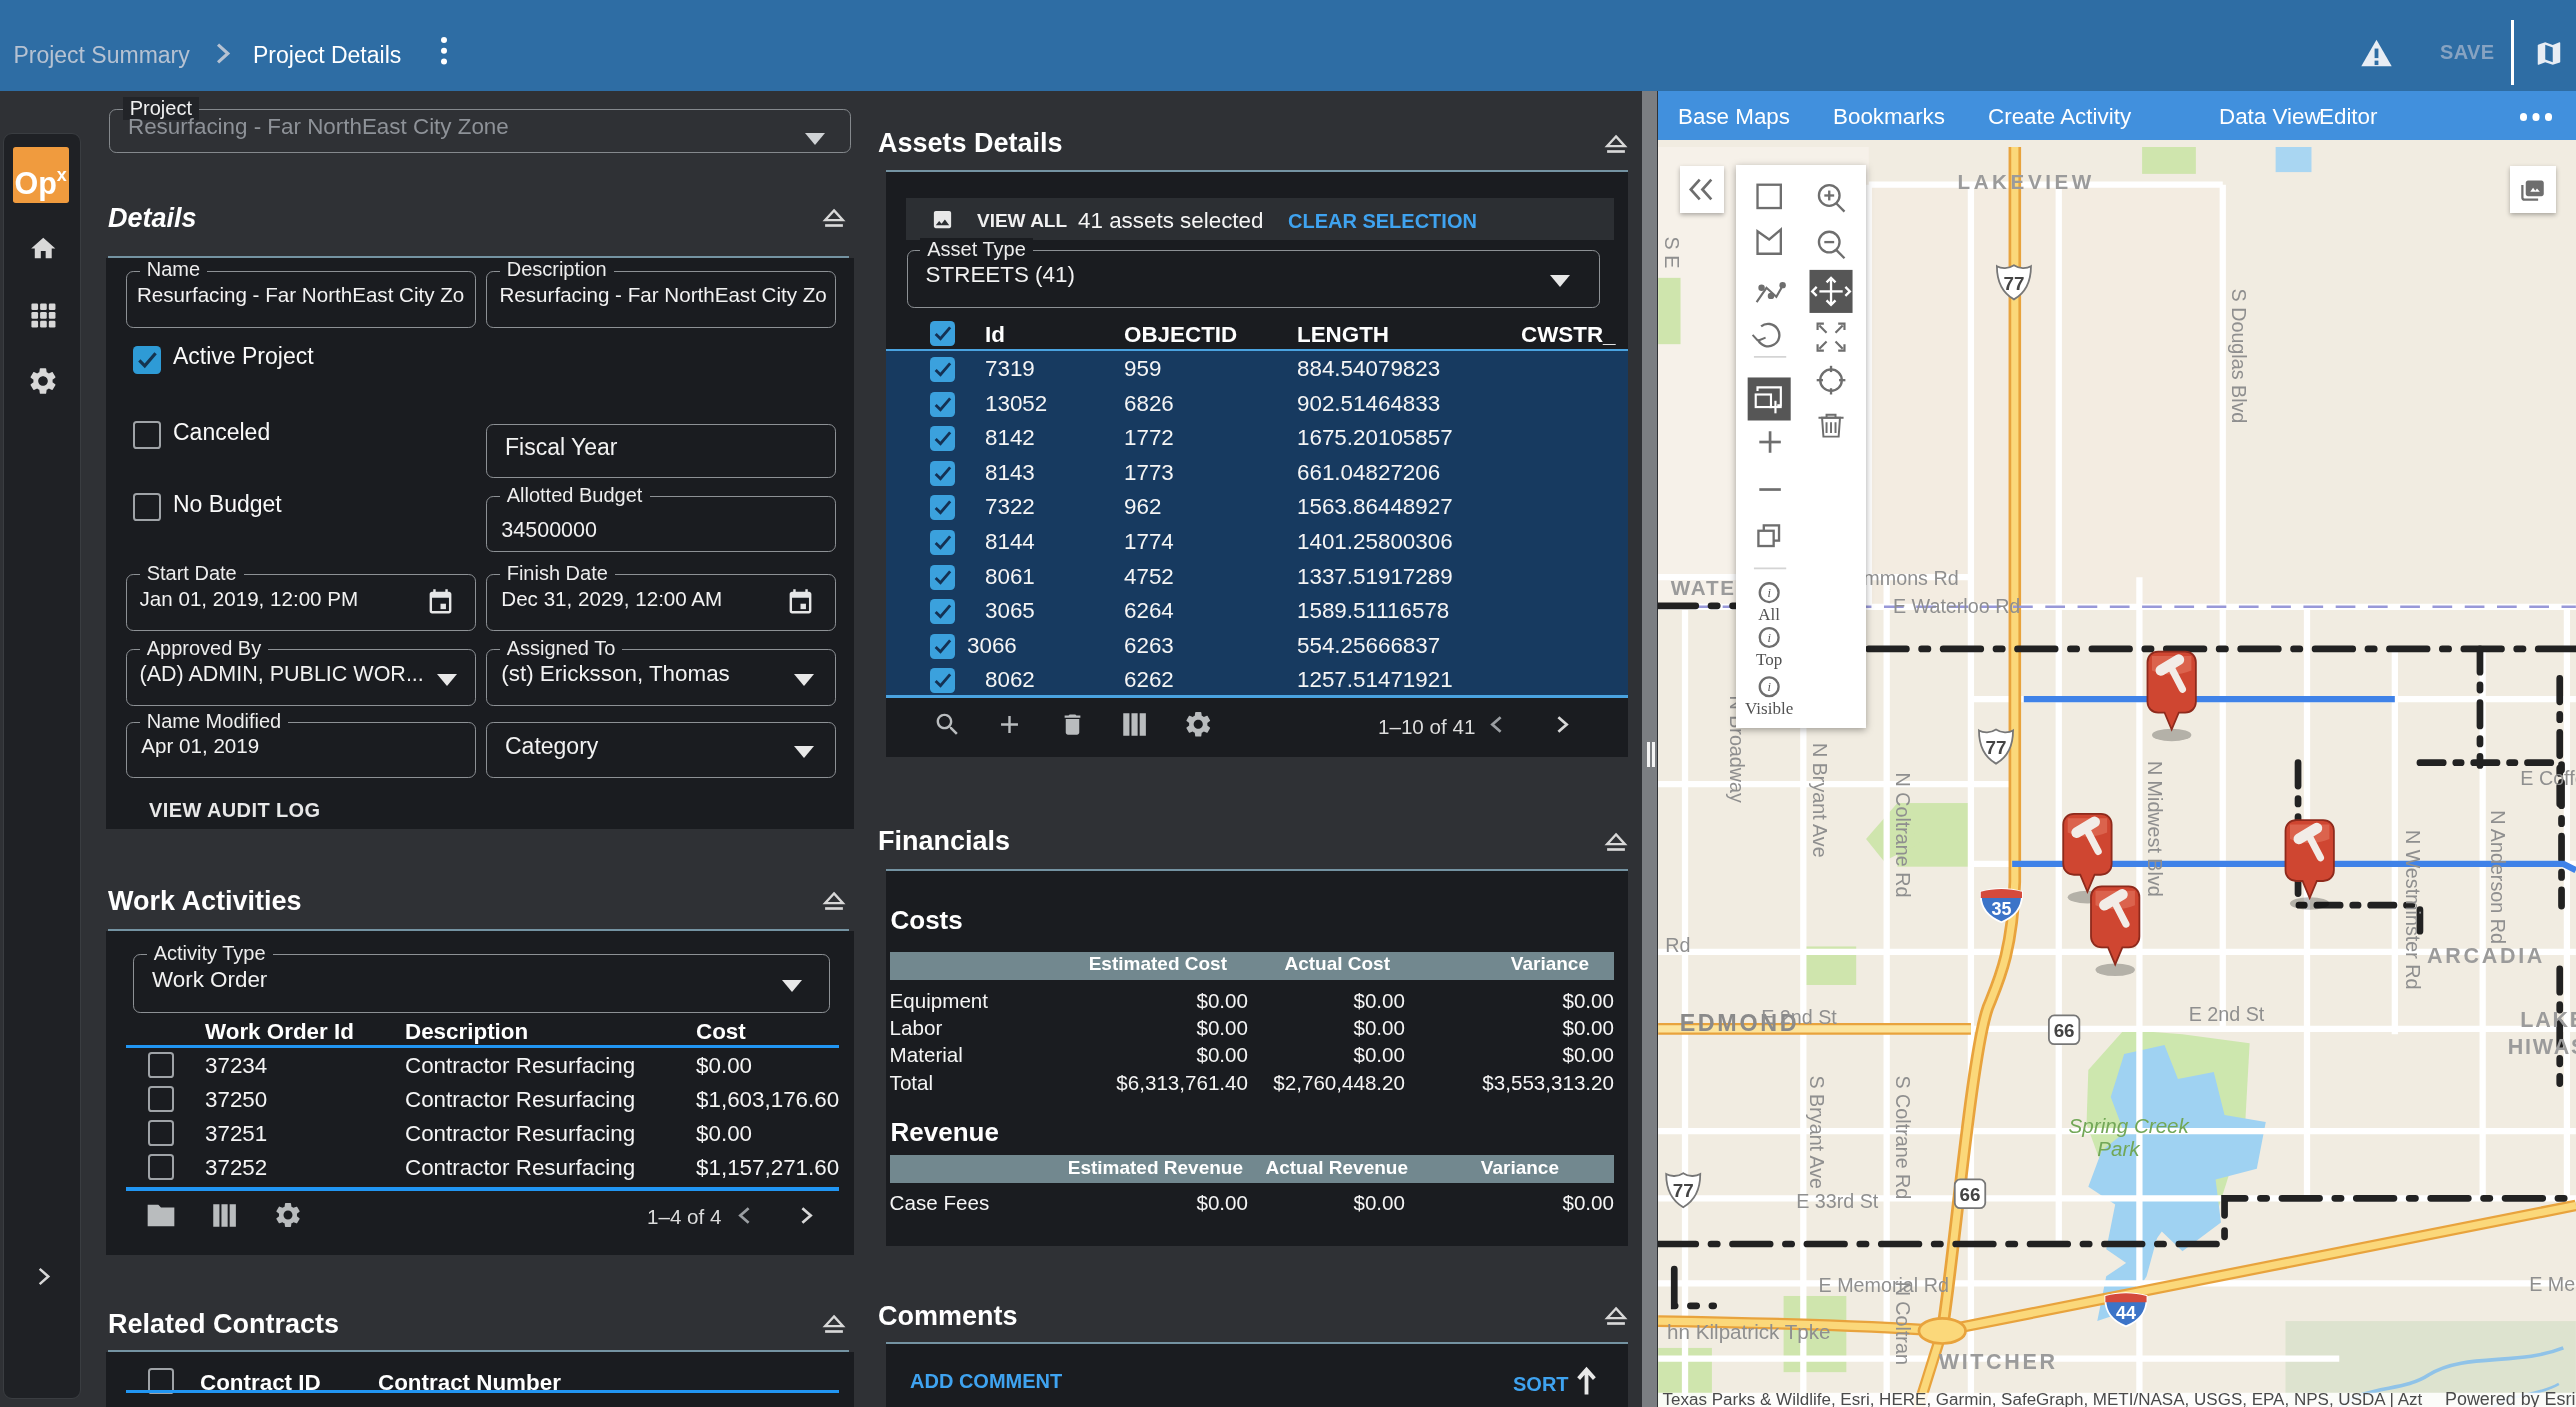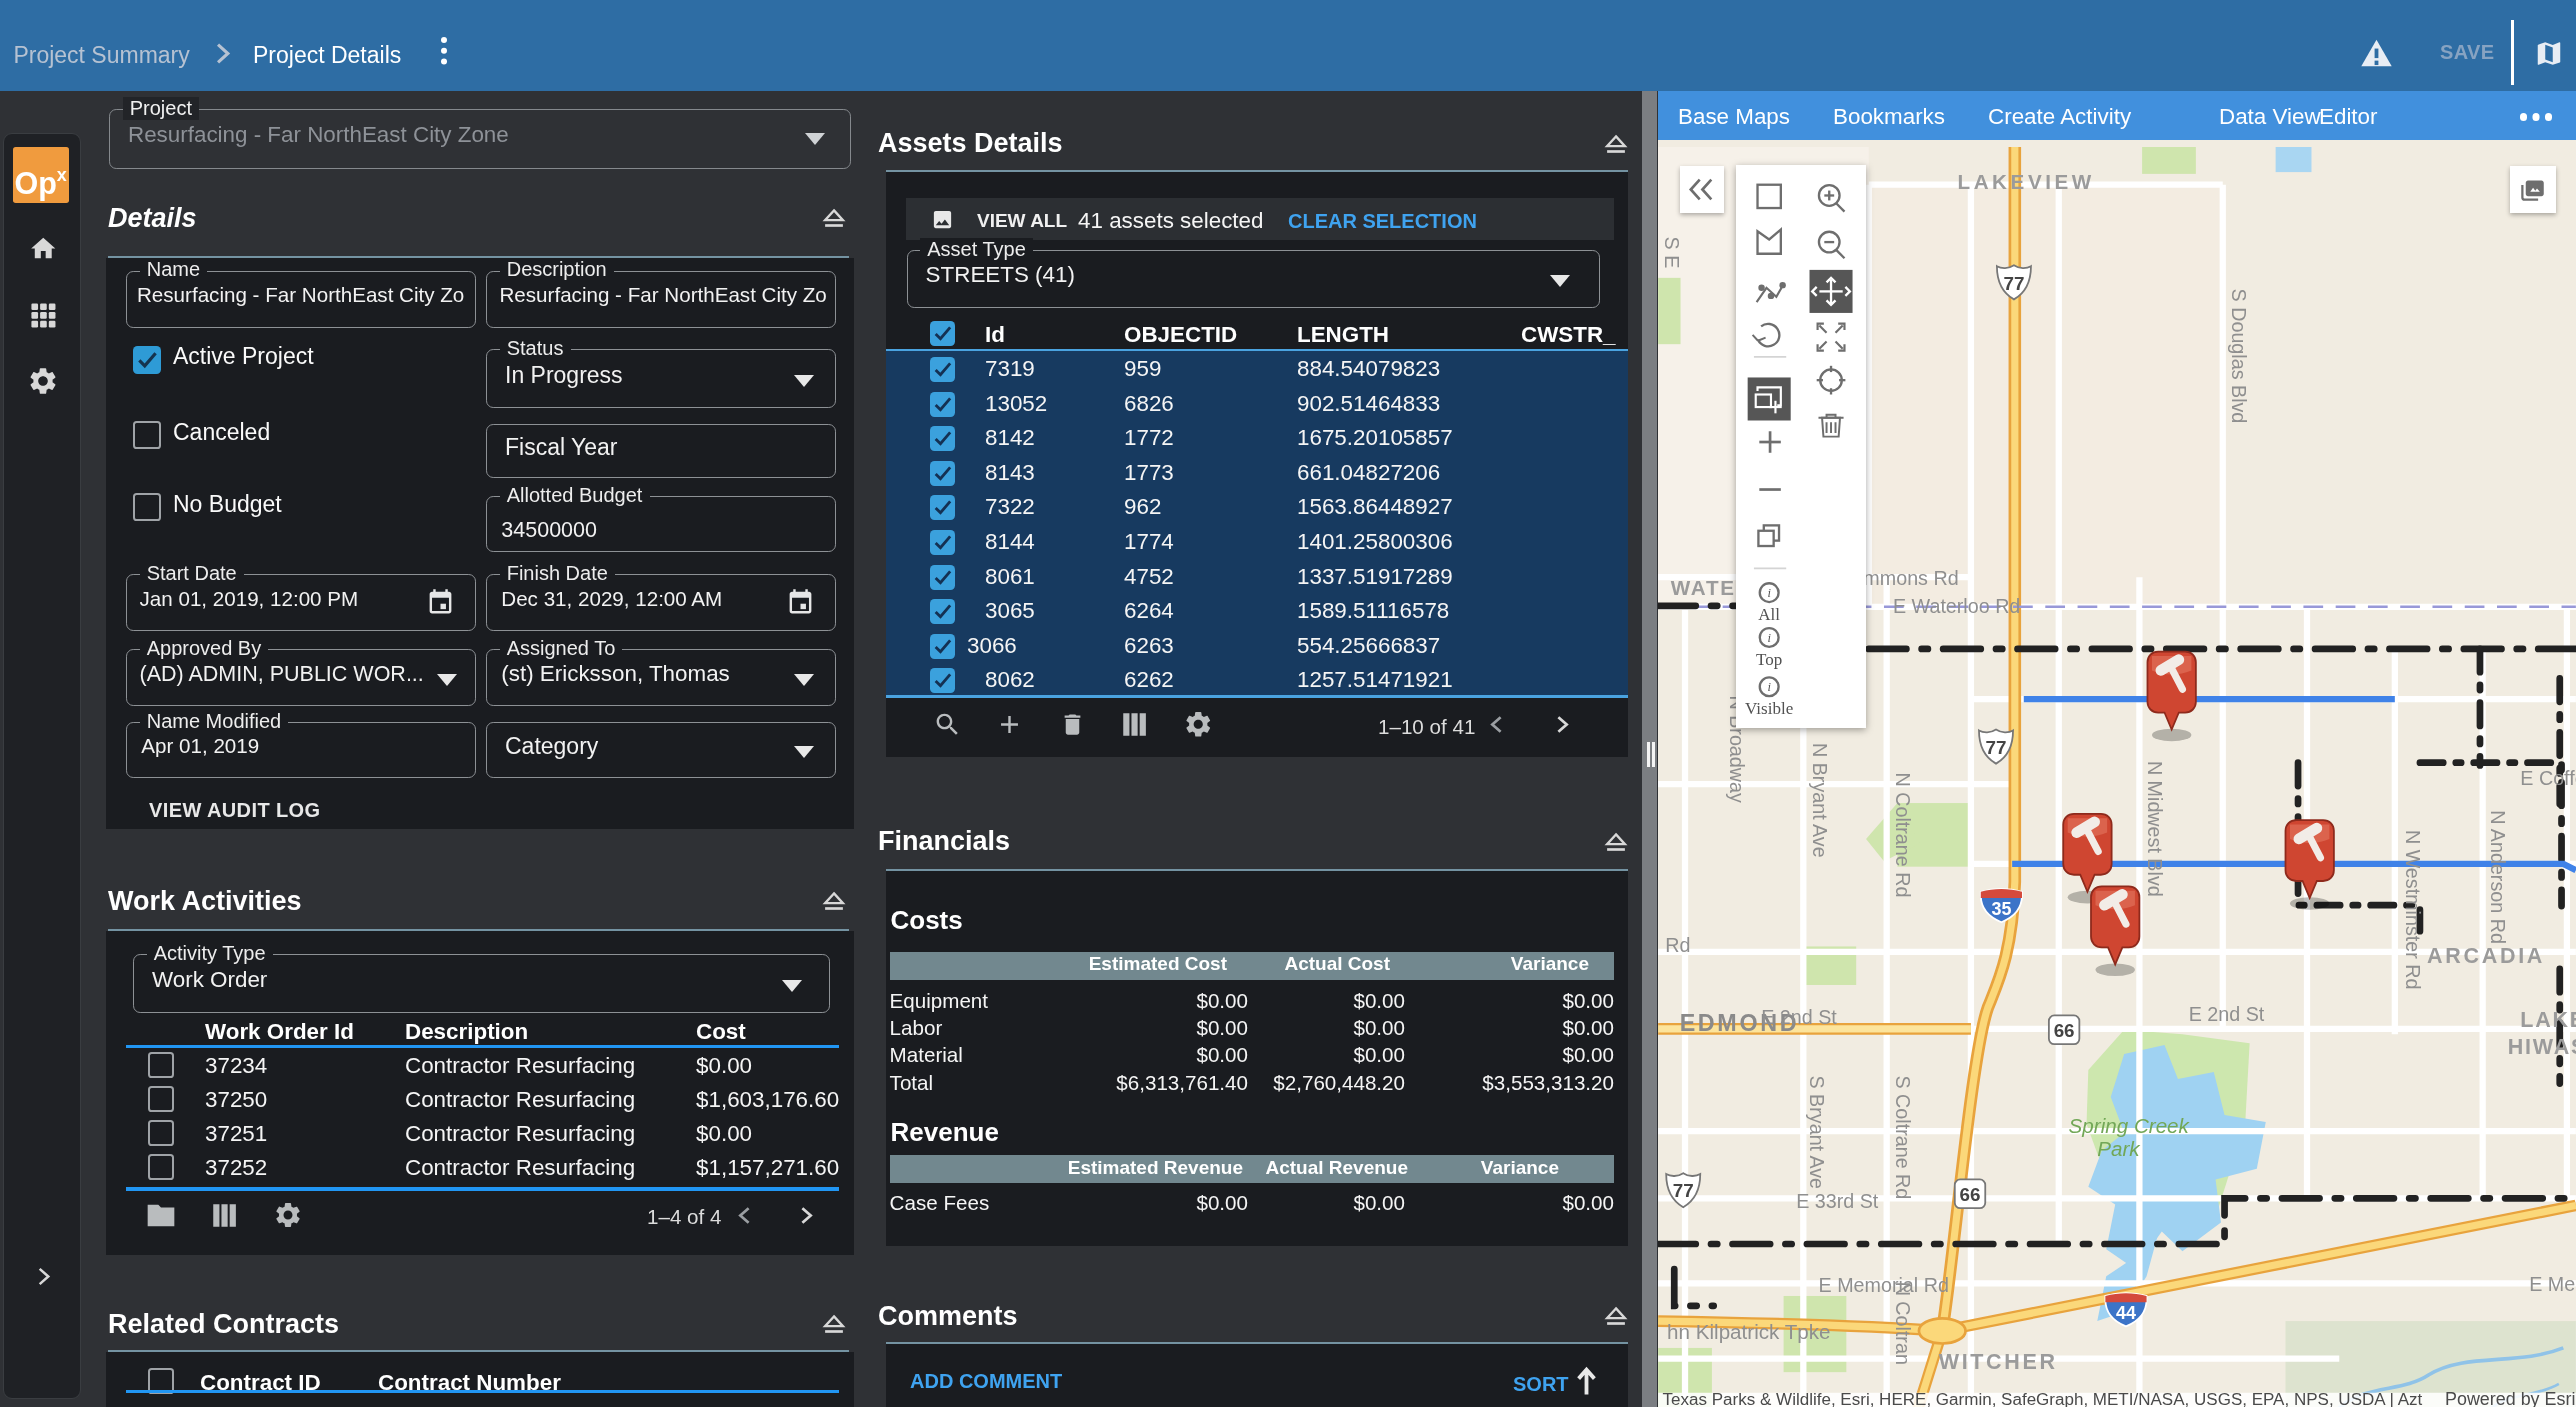--- a/index.html
+++ b/index.html
@@ -59,21 +59,21 @@
       </g>
     </svg>
   <svg class="abs" style="left:23px;top:231px;" width="32" height="32" viewBox="0 0 24 24">
       <path d="M19.14 12.94c.04-.3.06-.61.06-.94 0-.32-.02-.64-.07-.94l2.03-1.58c.18-.14.23-.41.12-.61l-1.92-3.32c-.12-.22-.37-.29-.59-.22l-2.39.96c-.5-.38-1.03-.7-1.62-.94l-.36-2.54c-.04-.24-.24-.41-.48-.41h-3.84c-.24 0-.43.17-.47.41l-.36 2.54c-.59.24-1.13.57-1.62.94l-2.39-.96c-.22-.08-.47 0-.59.22L2.74 8.87c-.12.21-.08.47.12.61l2.03 1.58c-.05.3-.09.63-.09.94s.02.64.07.94l-2.03 1.58c-.18.14-.23.41-.12.61l1.92 3.32c.12.22.37.29.59.22l2.39-.96c.5.38 1.03.7 1.62.94l.36 2.54c.05.24.24.41.48.41h3.84c.24 0 .44-.17.47-.41l.36-2.54c.59-.24 1.13-.56 1.62-.94l2.39.96c.22.08.47 0 .59-.22l1.92-3.32c.12-.22.07-.47-.12-.61l-2.01-1.58zM12 15.6c-1.98 0-3.6-1.62-3.6-3.6s1.62-3.6 3.6-3.6 3.6 1.62 3.6 3.6-1.62 3.6-3.6 3.6z" fill="#d8d8d8"></path>
     </svg>
   <svg class="abs" style="left:28px;top:1131px;" width="23" height="23" viewBox="0 0 24 24">
       <path d="M8 4 L17 12 L8 20" stroke="#d8d8d8" stroke-width="2.6" fill="none"></path>
     </svg>
 </div>
 
-<div class="fld" style="left:109px;top:109px;width:742px;height:60px;border-color:#85898d;">
+<div class="fld" style="left:109px;top:109px;width:742px;height:44px;border-color:#85898d;">
   <div class="lbl" style="background:#222428;color:#f0f0f0;">Project</div>
   <div class="val" style="color:#8e9298;font-size:22.4px;">Resurfacing - Far NorthEast City Zone</div>
   <div class="darr" style="right:25px;top:23px;border-top-color:#cfd2d5;"></div>
 </div>
 <div class="hdr" style="left:108px;top:203px;font-style:italic;">Details</div>
 <svg class="abs" style="left:818px;top:204px;" width="32" height="27" viewBox="0 0 36 30">
     <path d="M18 7 L28 18 H8 Z" fill="none" stroke="#d8d8d8" stroke-width="2.6"></path>
     <line x1="8" y1="24" x2="28" y2="24" stroke="#d8d8d8" stroke-width="3"></line>
   </svg>
 <div class="uline" style="left:108px;top:256px;width:741px;"></div>
@@ -84,25 +84,20 @@
   </div>
   <div class="fld" style="left:380px;top:12.5px;width:350px;height:57px;">
     <div class="lbl">Description</div>
     <div class="val" style="font-size:20.6px;left:12.5px;right:1.8px;">Resurfacing - Far NorthEast City Zo</div>
   </div>
   <div class="cb" style="left:27px;top:88px;border:0;background:#2e9bd6;border-radius:4.5px;"></div>
   <svg class="abs" style="left:27px;top:88px;" width="28" height="28" viewBox="0 0 31 31">
       <path d="M7 16 L13 22 L25 8" stroke="#15344f" stroke-width="3.5" fill="none"></path>
     </svg>
   <div class="cbl" style="left:67px;top:85px;">Active Project</div>
-  <div class="fld" style="left:380px;top:91px;width:350px;height:59px;">
-    <div class="lbl">Status</div>
-    <div class="val" style="font-size:23px;">In Progress</div>
-    <div class="darr" style="right:21.5px;top:25px;"></div>
-  </div>
   <div class="cb" style="left:27px;top:163px;"></div>
   <div class="cbl" style="left:67px;top:161px;">Canceled</div>
   <div class="fld" style="left:380px;top:166px;width:350px;height:54px;">
     <div class="val" style="font-size:23px;">Fiscal Year</div>
   </div>
   <div class="cb" style="left:27px;top:235px;"></div>
   <div class="cbl" style="left:67px;top:233px;">No Budget</div>
   <div class="fld" style="left:380px;top:238px;width:350px;height:56px;">
     <div class="lbl">Allotted Budget</div>
     <div class="val2" style="left:14.3px;font-size:21.5px;">34500000</div>

